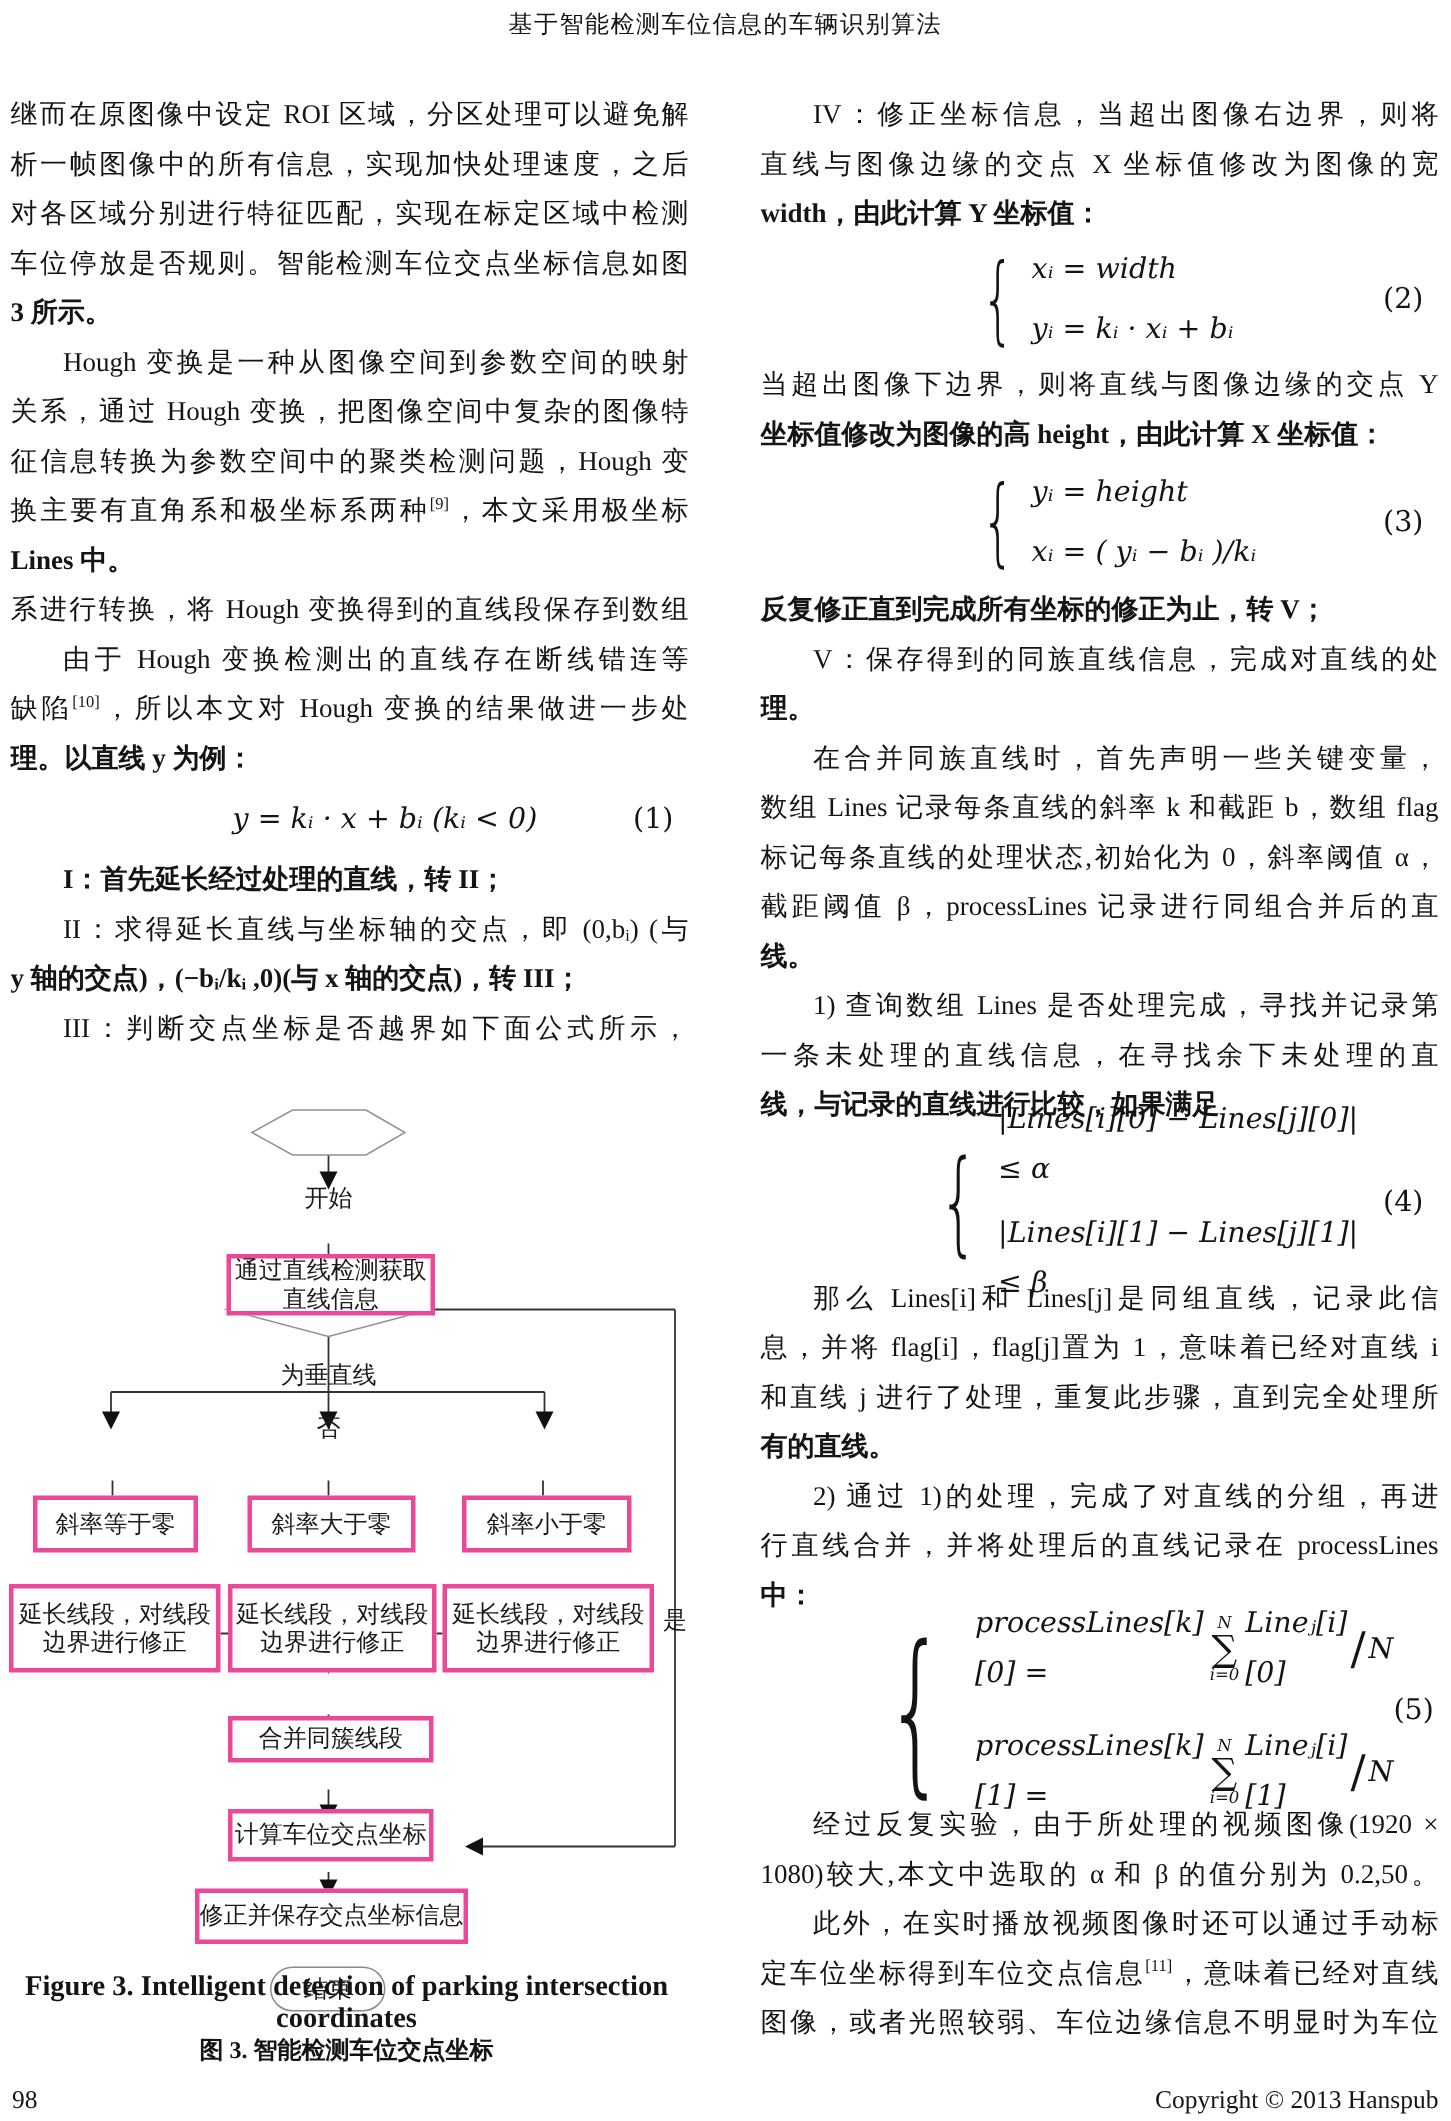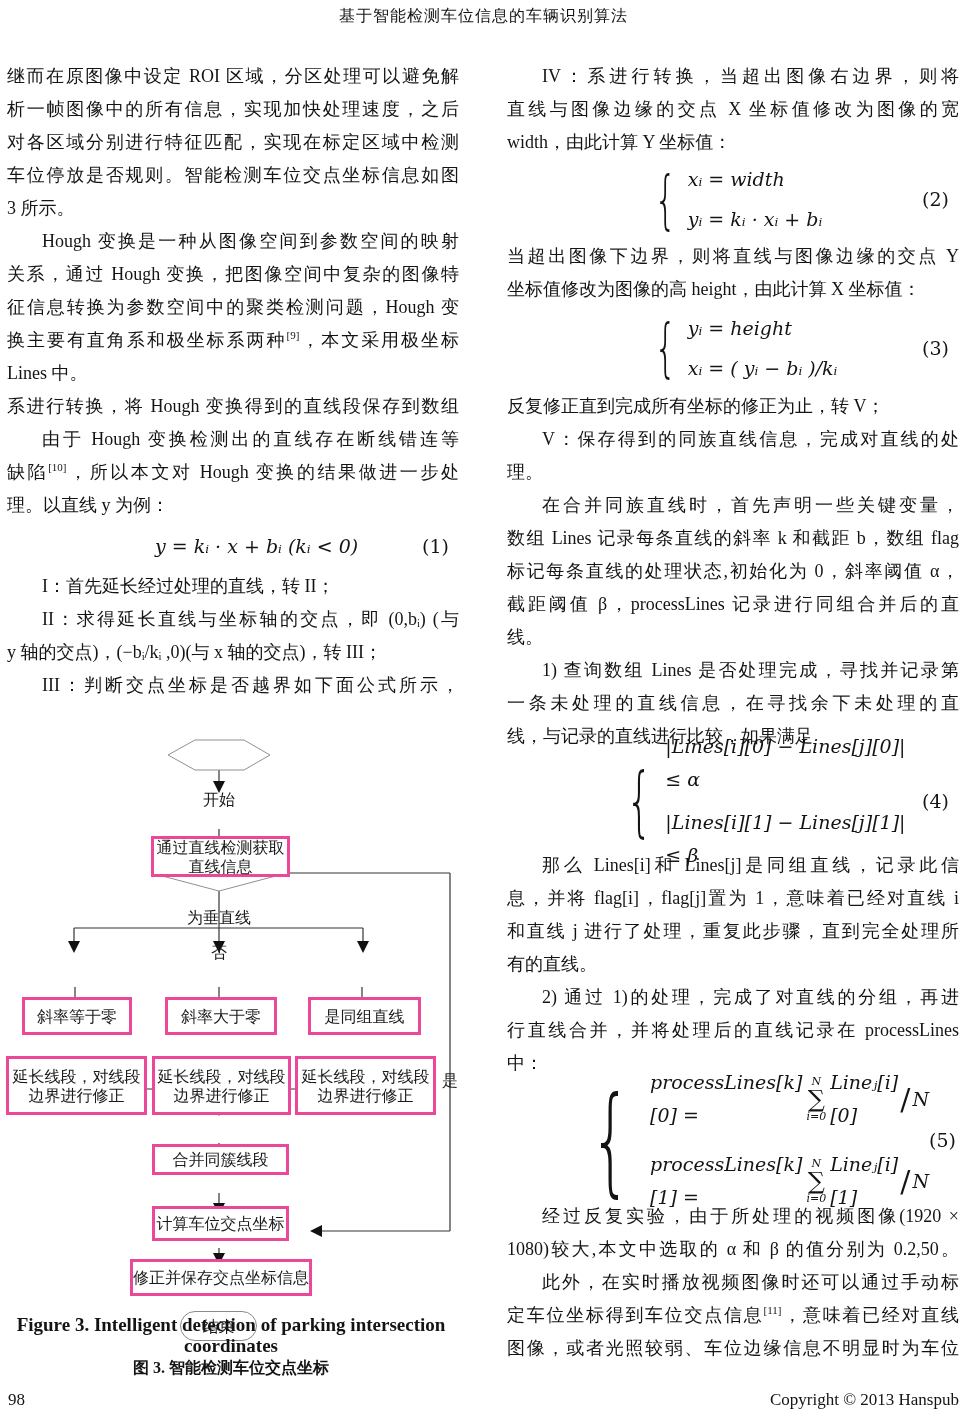--- a/index.html
+++ b/index.html
@@ -4,21 +4,21 @@
 <style>
   html,body{margin:0;padding:0;background:#ffffff;}
   #page{position:relative;width:967px;height:1414px;background:#fff;overflow:hidden;
         font-family:"Liberation Serif","DejaVu Serif",serif;color:#141414;}
   #running-head{position:absolute;top:6px;left:0;width:967px;text-align:center;
         font-size:16px;letter-spacing:1px;}
   .col{position:absolute;top:60px;width:452px;font-size:18px;line-height:33px;}
   #left-col{left:7px;}
   #right-col{left:507px;}
   .ln{height:33px;overflow:hidden;text-align:justify;text-align-last:justify;}
-  .ln.end{text-align-last:left;}
+  .ln.end{text-align-last:left;font-weight:bold;}
   .ln.ind{text-indent:35px;}
   sup{font-size:11px;line-height:0;vertical-align:super;}
   
   .eq{display:flex;align-items:center;font-family:"DejaVu Serif","Liberation Serif",serif;
       font-style:italic;font-size:19px;}
   .eq .num{margin-left:auto;margin-right:10px;font-style:normal;}
   .brace{font-style:normal;font-weight:300;font-size:64px;line-height:1;
          transform:scaleX(.55);transform-origin:center;font-family:"DejaVu Sans",sans-serif;}
   .eqlines{display:flex;flex-direction:column;gap:7px;margin-left:2px;}
   .sum{display:inline-flex;flex-direction:column;align-items:center;line-height:1;
@@ -68,21 +68,21 @@
       <span class="num">(1)</span>
     </div>
 
     <div class="ln end ind">I：首先延长经过处理的直线，转 II；</div>
     <div class="ln ind">II：求得延长直线与坐标轴的交点，即 (0,bᵢ) (与</div>
     <div class="ln end">y 轴的交点)，(−bᵢ/kᵢ ,0)(与 x 轴的交点)，转 III；</div>
     <div class="ln ind">III：判断交点坐标是否越界如下面公式所示，</div>
   </div>
 
   <div class="col" id="right-col">
-    <div class="ln ind">IV：系进行转换，当超出图像右边界，则将</div>
+    <div class="ln ind">IV：修正坐标信息，当超出图像右边界，则将</div>
     <div class="ln">直线与图像边缘的交点 X 坐标值修改为图像的宽</div>
     <div class="ln end">width，由此计算 Y 坐标值：</div>
 
     <div class="eq" style="height:81px;padding-left:138px;">
       <span class="brace">{</span>
       <div class="eqlines">
         <span>xᵢ = width</span>
         <span>yᵢ = kᵢ · xᵢ + bᵢ</span>
       </div>
       <span class="num">(2)</span>
@@ -221,21 +221,21 @@
         <span>是</span>
       </div>
 
     <div class="node rect" style="left:22px;top:216px;width:104px;height:32px;">
         <span>斜率等于零</span>
       </div>
     <div class="node rect" style="left:165px;top:216px;width:106px;height:32px;">
         <span>斜率大于零</span>
       </div>
     <div class="node rect" style="left:308px;top:216px;width:107px;height:32px;">
-        <span>是同组直线</span>
+        <span>斜率小于零</span>
       </div>
 
     <div class="node rect" style="left:6px;top:275px;width:135px;height:53px;">
       <span>延长线段，对线段</span>
       <span>边界进行修正</span>
     </div>
     <div class="node rect" style="left:152px;top:275px;width:133px;height:53px;">
       <span>延长线段，对线段</span>
       <span>边界进行修正</span>
     </div>

